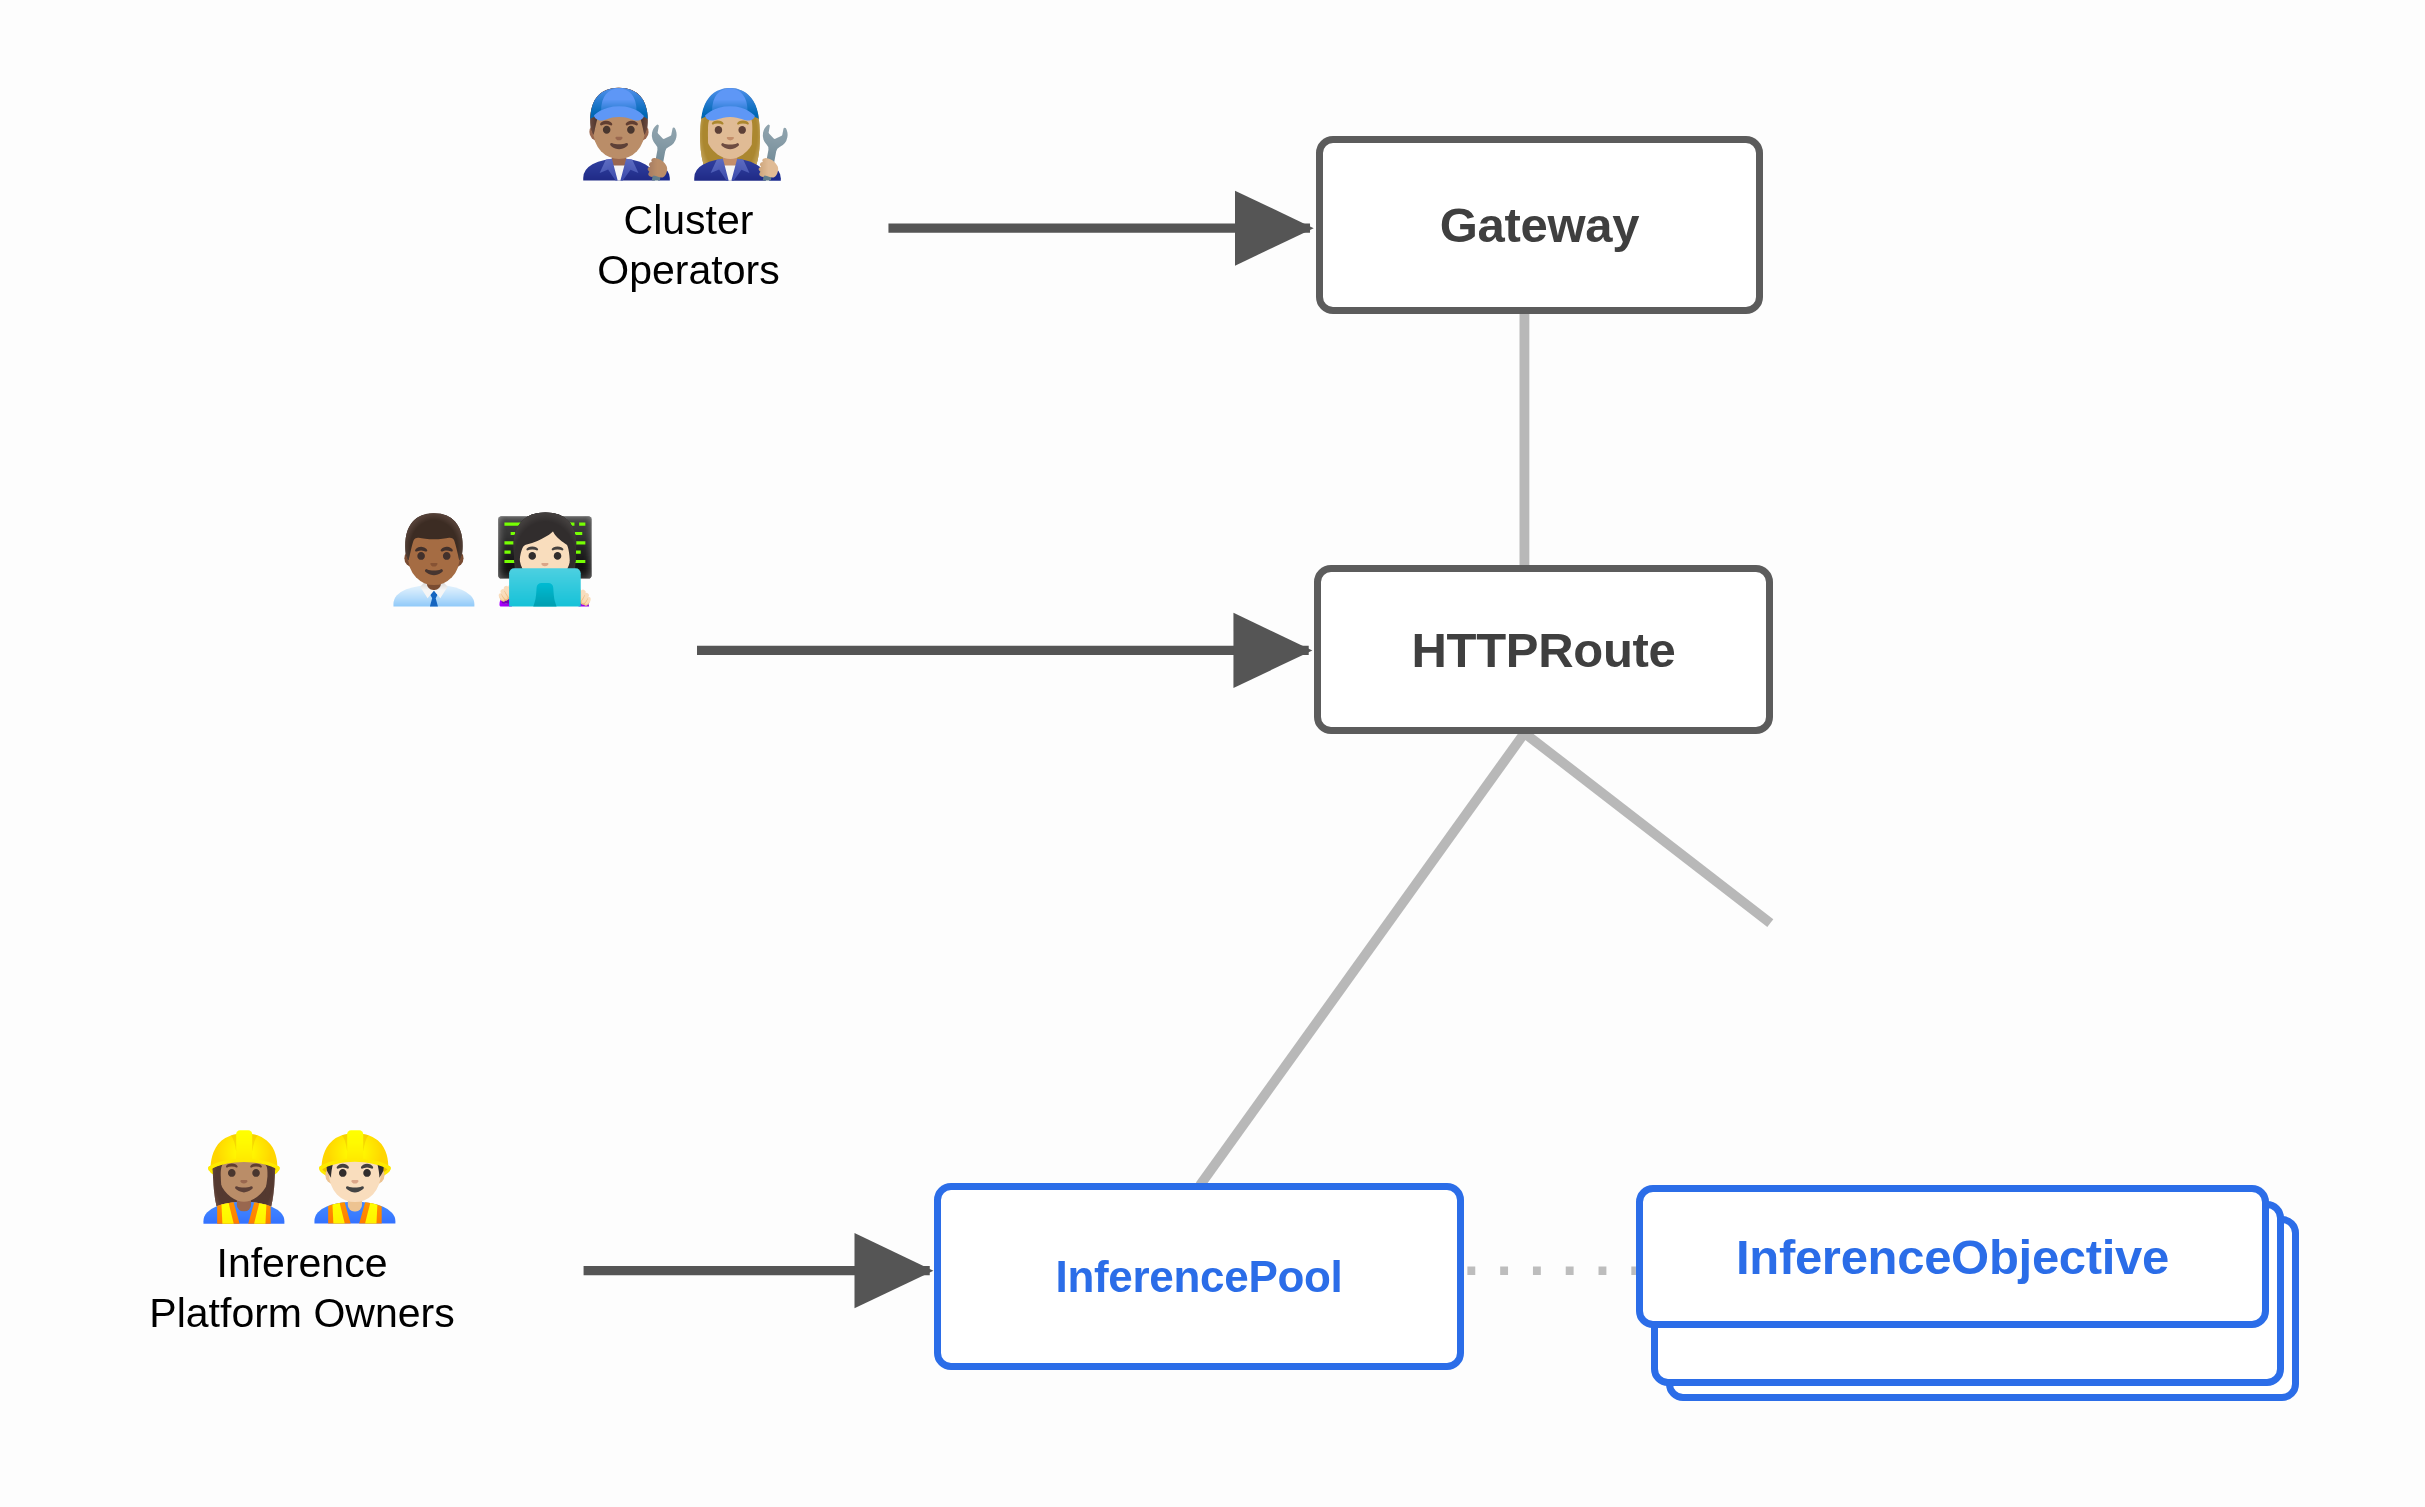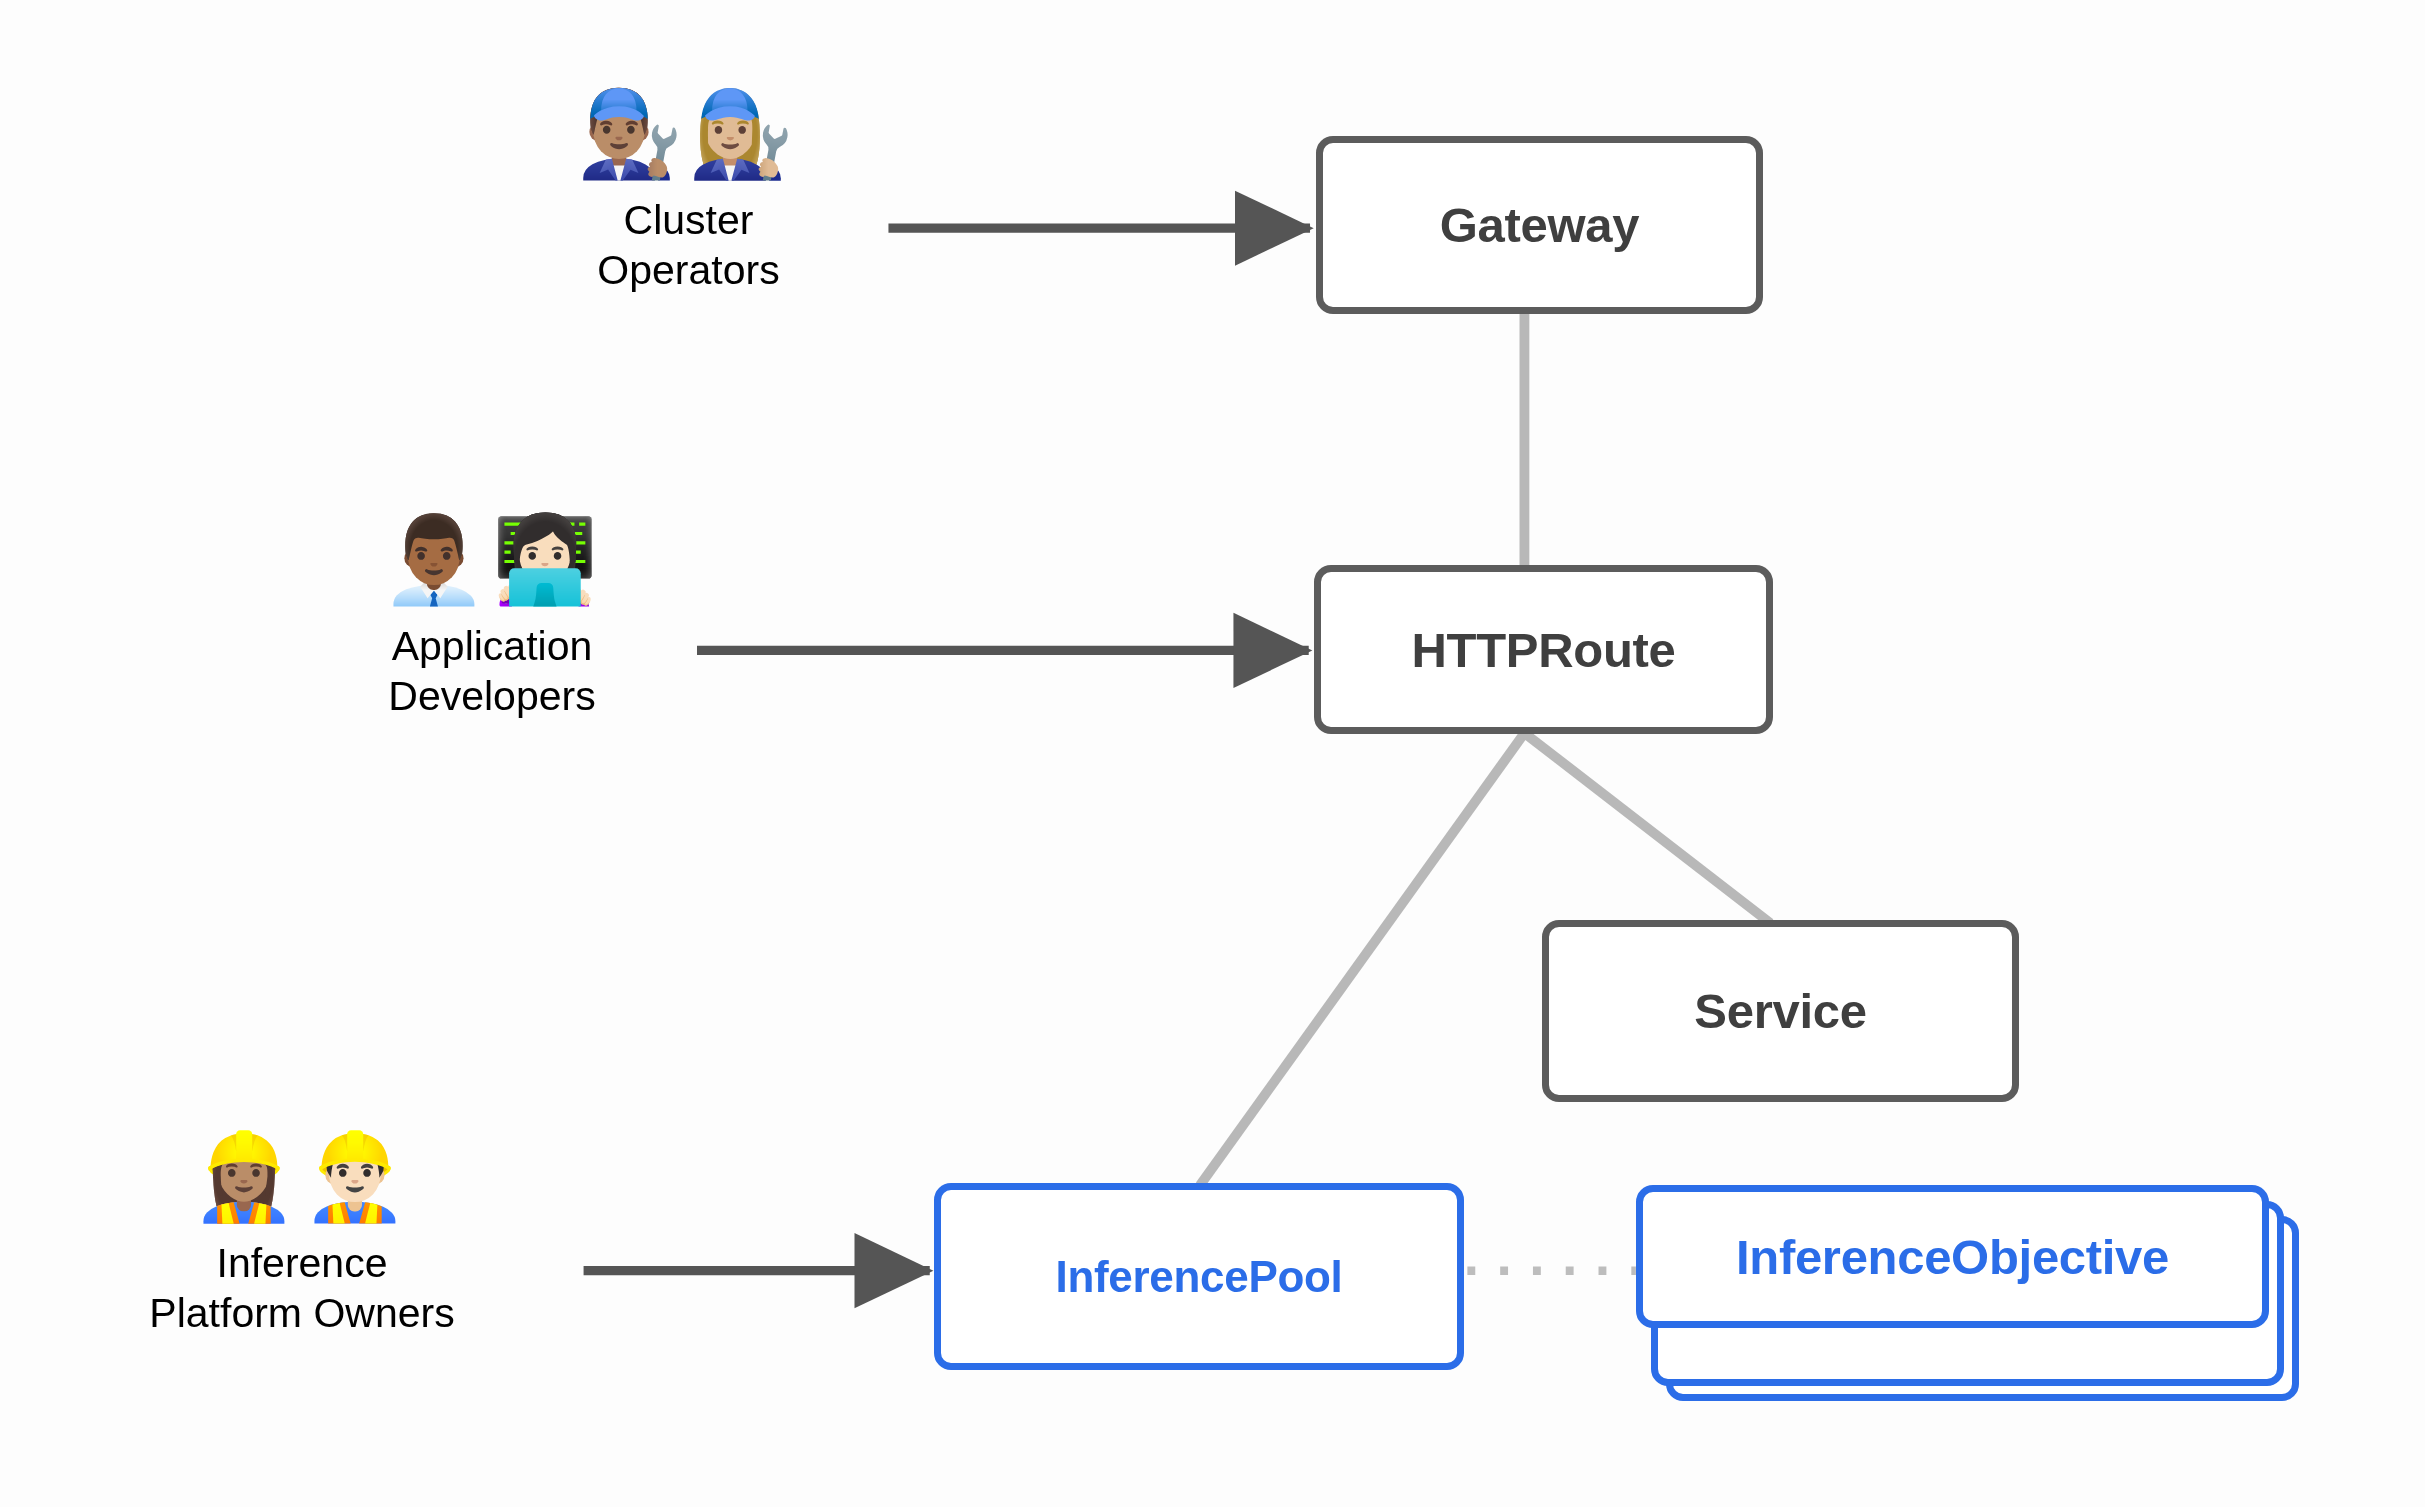--- a/index.html
+++ b/index.html
@@ -138,41 +138,36 @@
   </svg>
 
   <div class="actor" style="left:518px; top:85px; width:341px;">
     <div class="actor-emoji">👨🏽‍🔧👩🏼‍🔧</div>
     <div class="actor-label">Cluster
 Operators</div>
   </div>
 
   <div class="actor" style="left:302px; top:511px; width:380px;">
     <div class="actor-emoji">👨🏾‍💼👩🏻‍💻</div>
-    <div class="actor-label">Application
-Developers</div>
   </div>
 
   <div class="actor" style="left:79px; top:1128px; width:446px;">
     <div class="actor-emoji">👷🏽‍♀️👷🏻‍♂️</div>
     <div class="actor-label">Inference
 Platform Owners</div>
   </div>
 
   <div class="node node-gray" style="left:1314px; top:565px; width:459px; height:169px; font-size:49px;">
     <span>HTTPRoute</span>
   </div>
 
   <div class="node node-gray" style="left:1316px; top:136px; width:447px; height:178px; font-size:49px;">
     <span>Gateway</span>
   </div>
 
-  <div class="node node-gray" style="left:1542px; top:920px; width:477px; height:182px; font-size:49px;">
-    <span>Service</span>
-  </div>
 
   <div class="node node-blue" style="left:934px; top:1183px; width:530px; height:187px; font-size:44px;">
     <span>InferencePool</span>
   </div>
 
   <div class="stack" style="left:1636px; top:1185px; width:675px; height:216px;">
     <div class="stack-layer" style="left:30px; top:31px; width:633px; height:185px;"></div>
     <div class="stack-layer" style="left:15px; top:15.7px; width:633px; height:185px;"></div>
     <div class="stack-front" style="left:0px; top:0px; width:633px; height:143px; font-size:49px;">
       <span>InferenceObjective</span>

